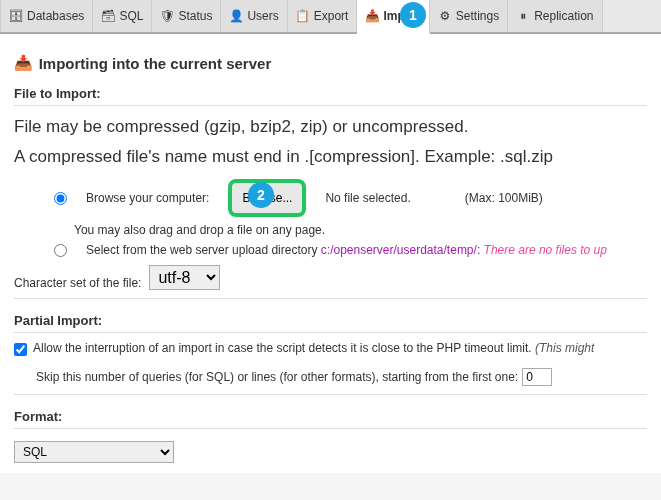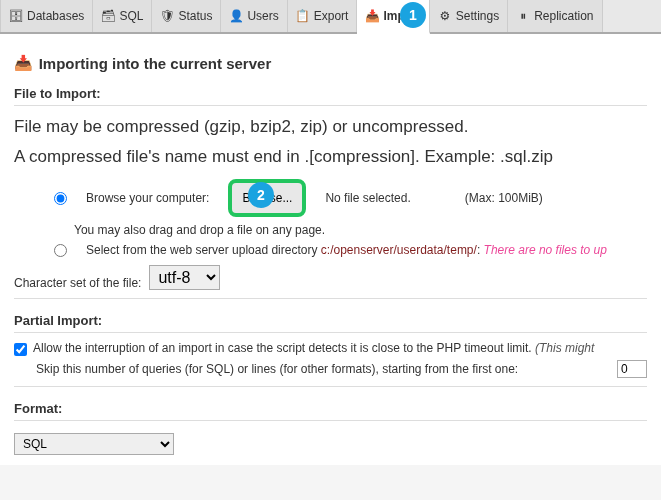--- a/index.html
+++ b/index.html
@@ -178,38 +178,37 @@
     
     .partial-import-section {
       margin-top: 6px;
     }
 
     .checkbox-row {
       display: flex;
       align-items: flex-start;
       gap: 6px;
       font-size: 12px;
-      margin-bottom: 4px;
+      margin-bottom: 12px;
     }
     .checkbox-row input[type=checkbox] {
       margin-top: 2px;
     }
     .italic-note {
       font-style: italic;
       color: #555;
     }
 
     .skip-row {
       display: flex;
       align-items: center;
       gap: 4px;
       font-size: 12px;
       margin-left: 22px;
       margin-bottom: 6px;
-      justify-content: space-between;
     }
     .skip-input {
       width: 30px;
       border: 1px solid #aaa;
       font-size: 12px;
       padding: 1px 3px;
     }
 
     
     .format-section {
@@ -221,21 +220,21 @@
       border: 1px solid #aaa;
       width: 160px;
       margin-top: 4px;
     }
 
     .server-path {
       font-size: 12px;
       color: #333;
     }
     .server-path span.path {
-      color: #7f1d1d;
+      color: #a21caf;
     }
     .server-path span.italic {
       font-style: italic;
       color: #ec4899;
     }
   </style>
 </head>
 <body>
 
 <div class="top-nav">

